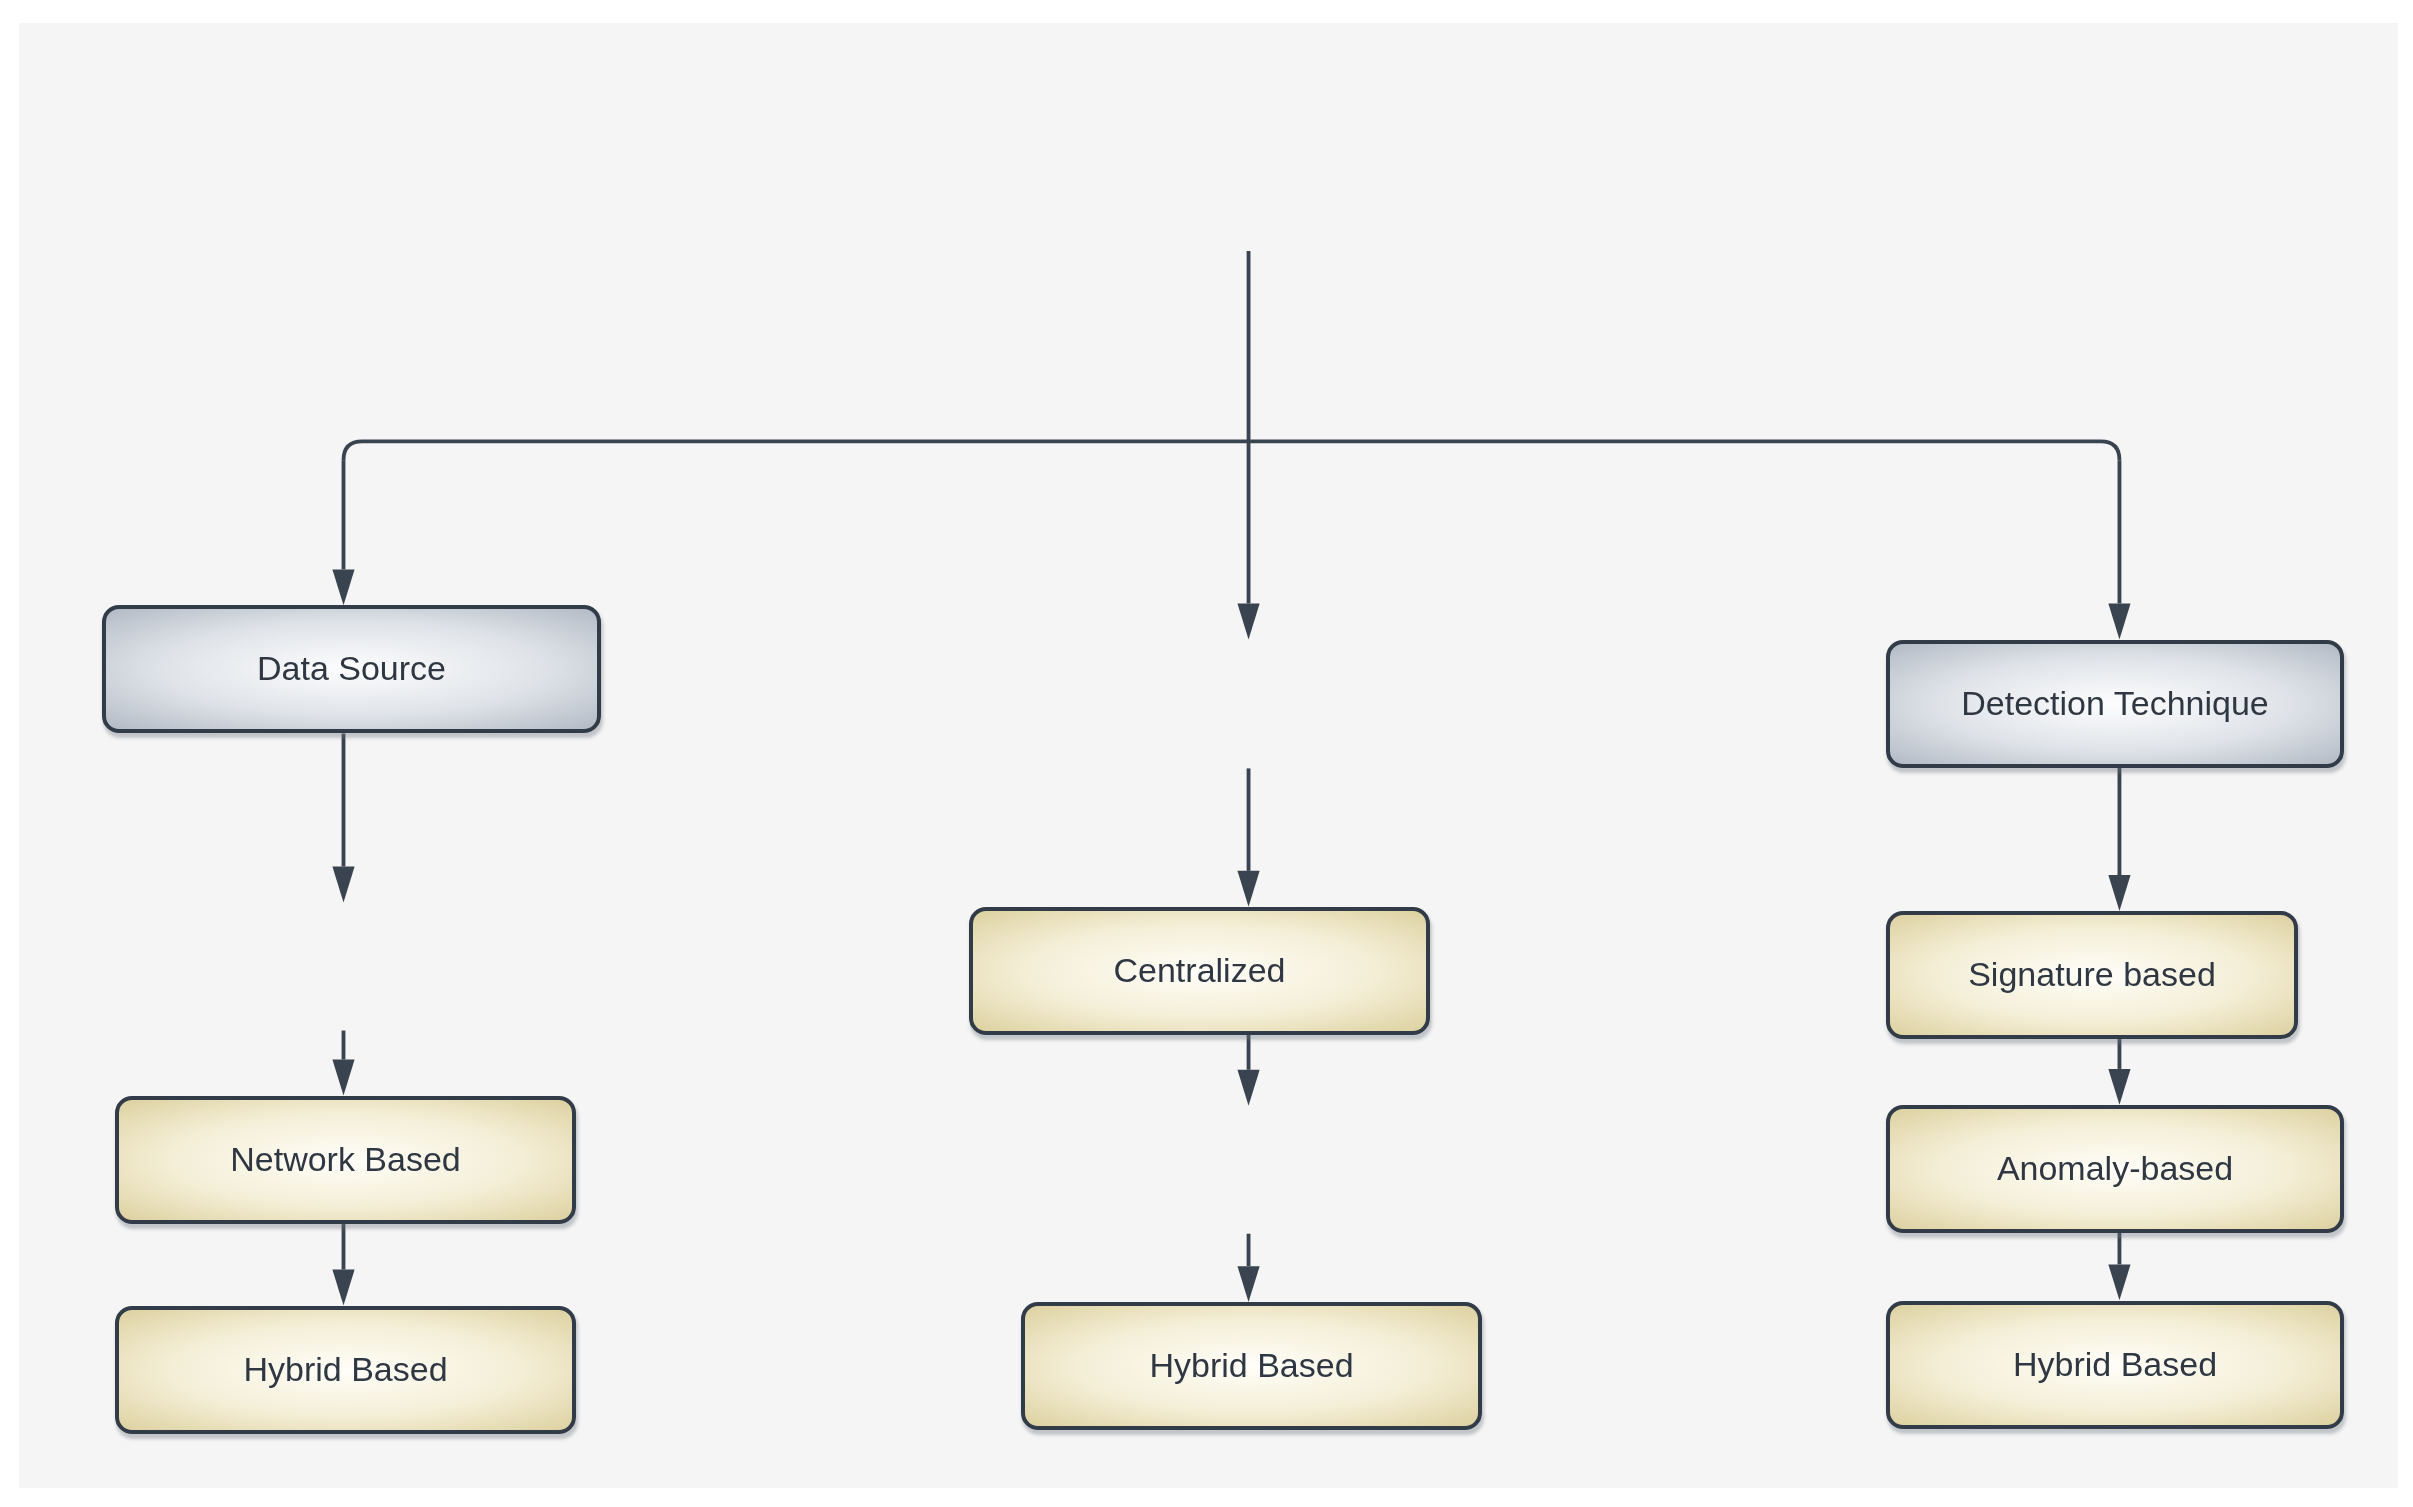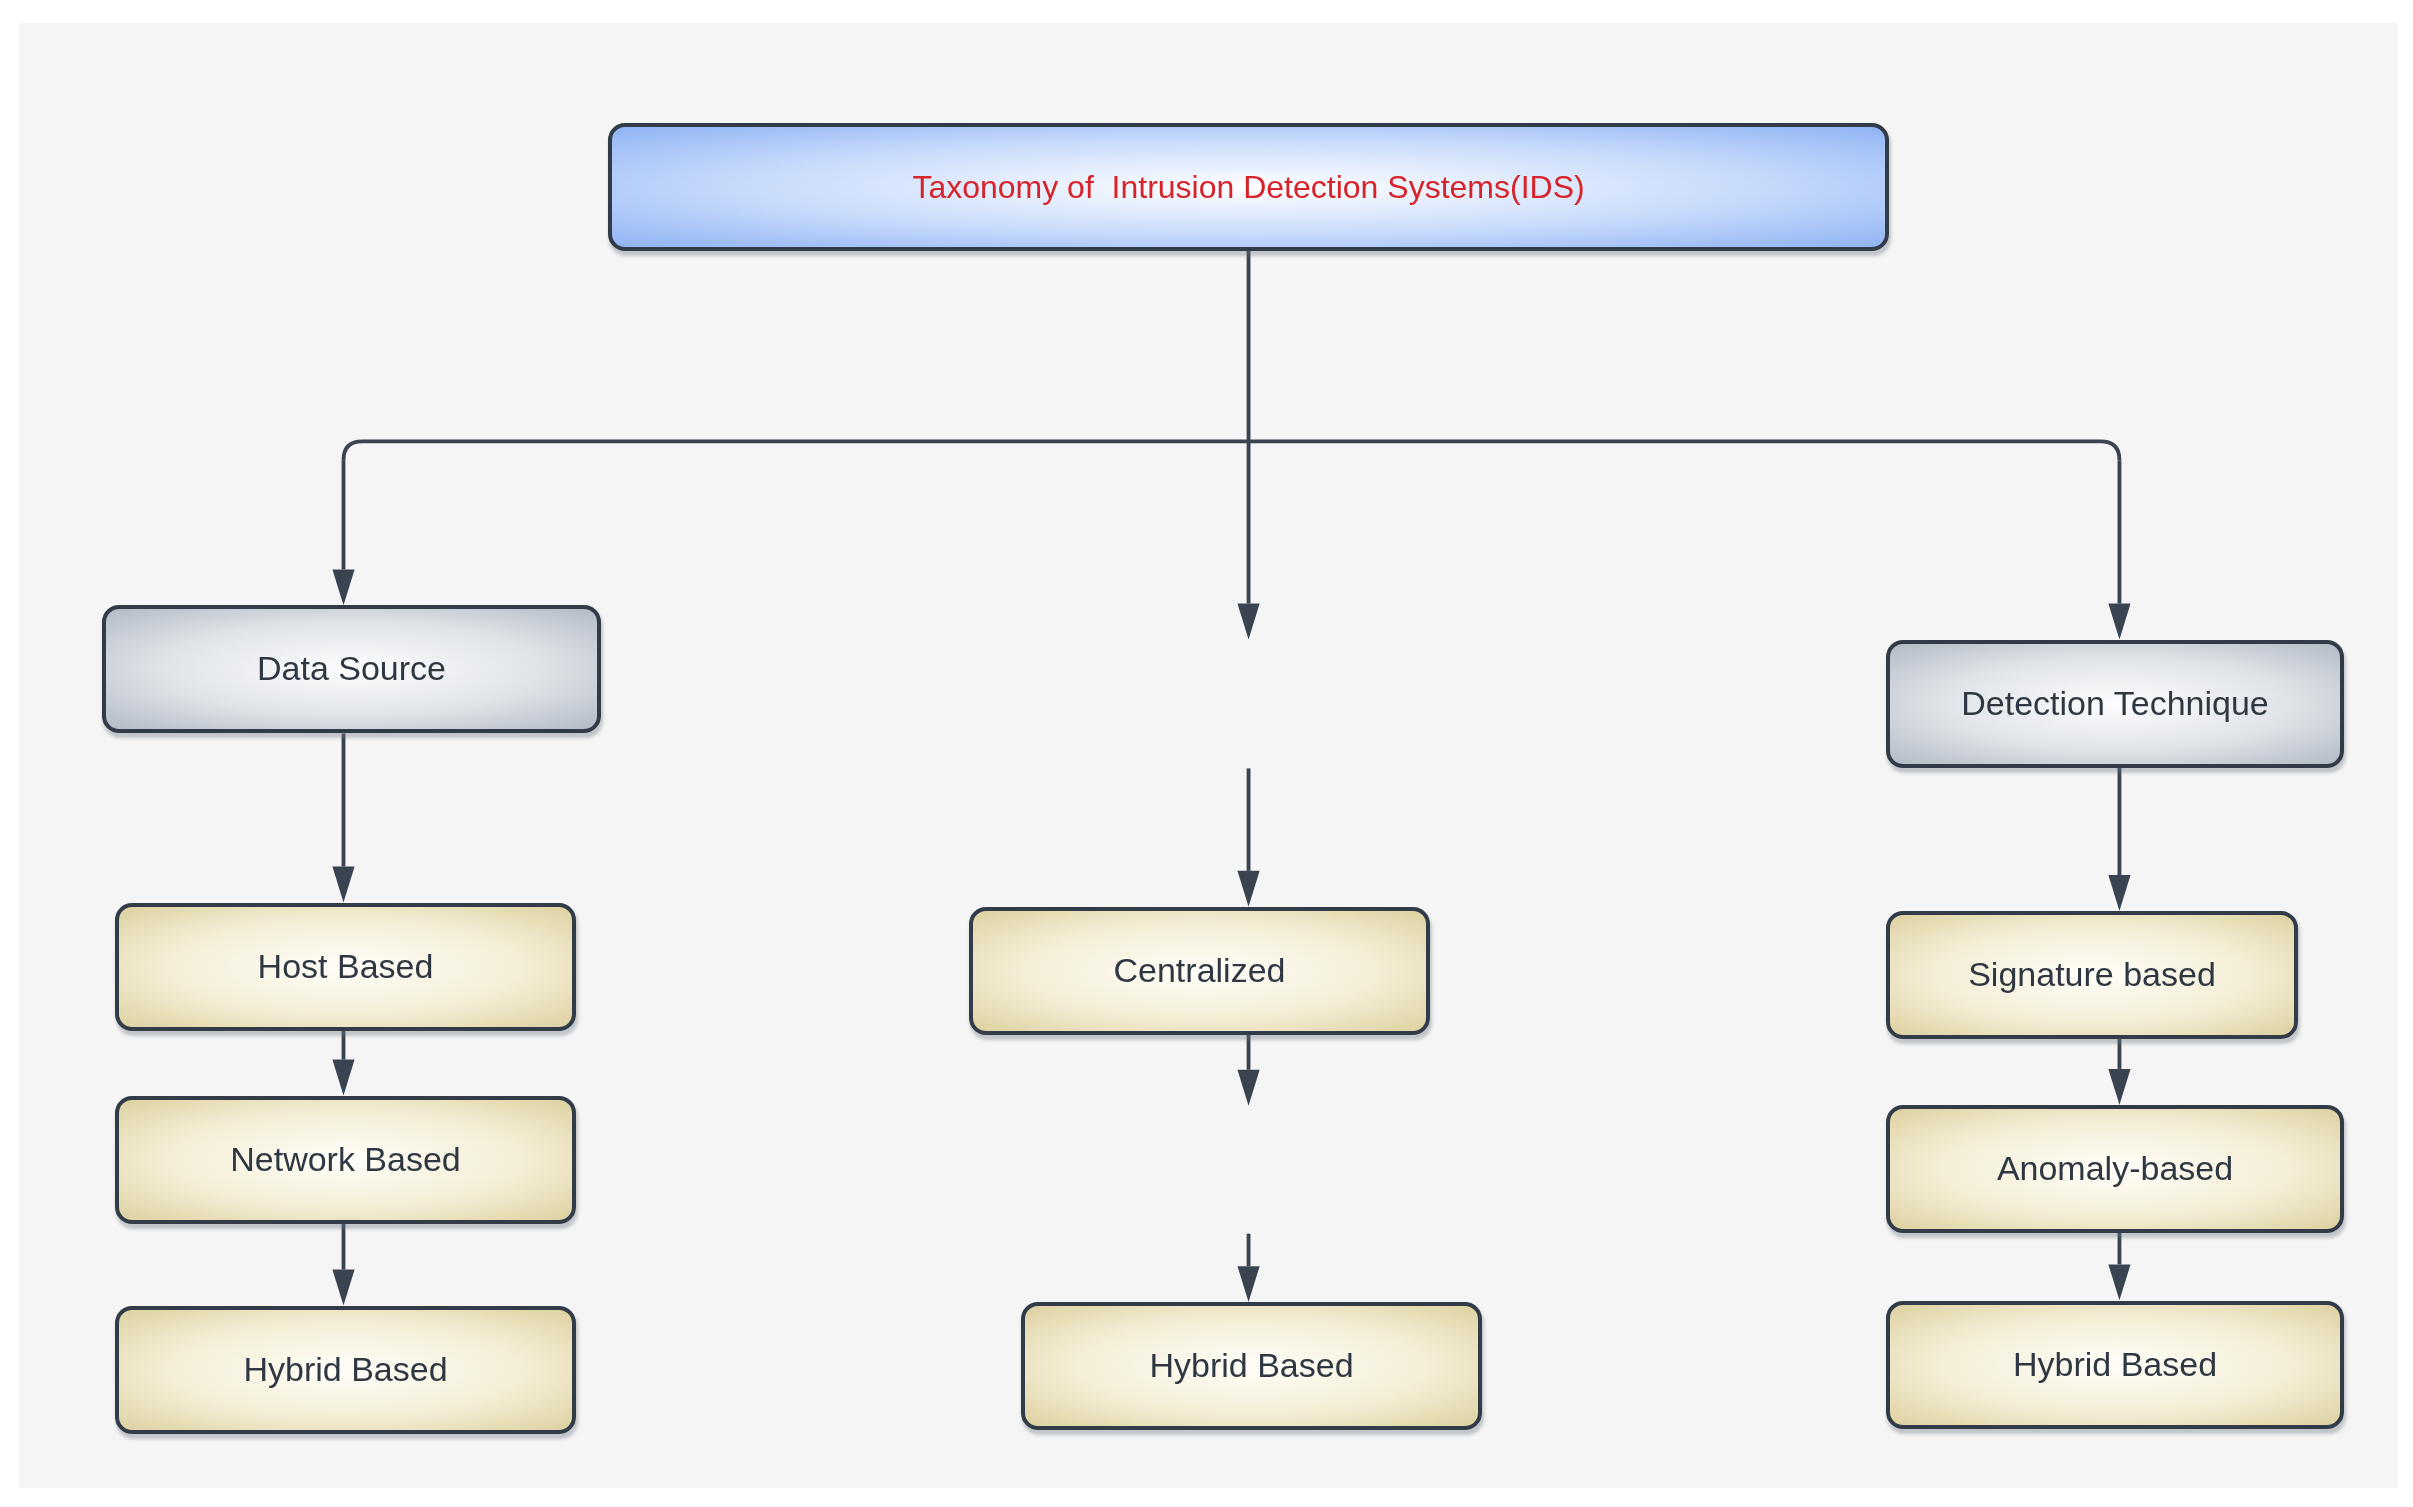--- a/index.html
+++ b/index.html
@@ -121,34 +121,28 @@
     <g>
       <path class="shaft" d="M2460,1190 V1225"></path>
       <path class="head" d="M2460,1267 L2447,1225 L2473,1225 Z"></path>
     </g>
     <g>
       <path class="shaft" d="M2460,1417 V1454"></path>
       <path class="head" d="M2460,1496 L2447,1454 L2473,1454 Z"></path>
     </g>
   </svg>
 
-  <div class="node root b-title">
-    <span class="label">Taxonomy of  Intrusion Detection Systems(IDS)</span>
-  </div>
 
   <div class="node cat b-ds">
     <span class="label">Data Source</span>
   </div>
   <div class="node cat b-dt">
     <span class="label">Detection Technique</span>
   </div>
 
-  <div class="node leaf b-l1">
-    <span class="label">Host Based</span>
-  </div>
   <div class="node leaf b-l2">
     <span class="label">Network Based</span>
   </div>
   <div class="node leaf b-l3">
     <span class="label">Hybrid Based</span>
   </div>
 
   <div class="node leaf b-m1">
     <span class="label">Centralized</span>
   </div>

